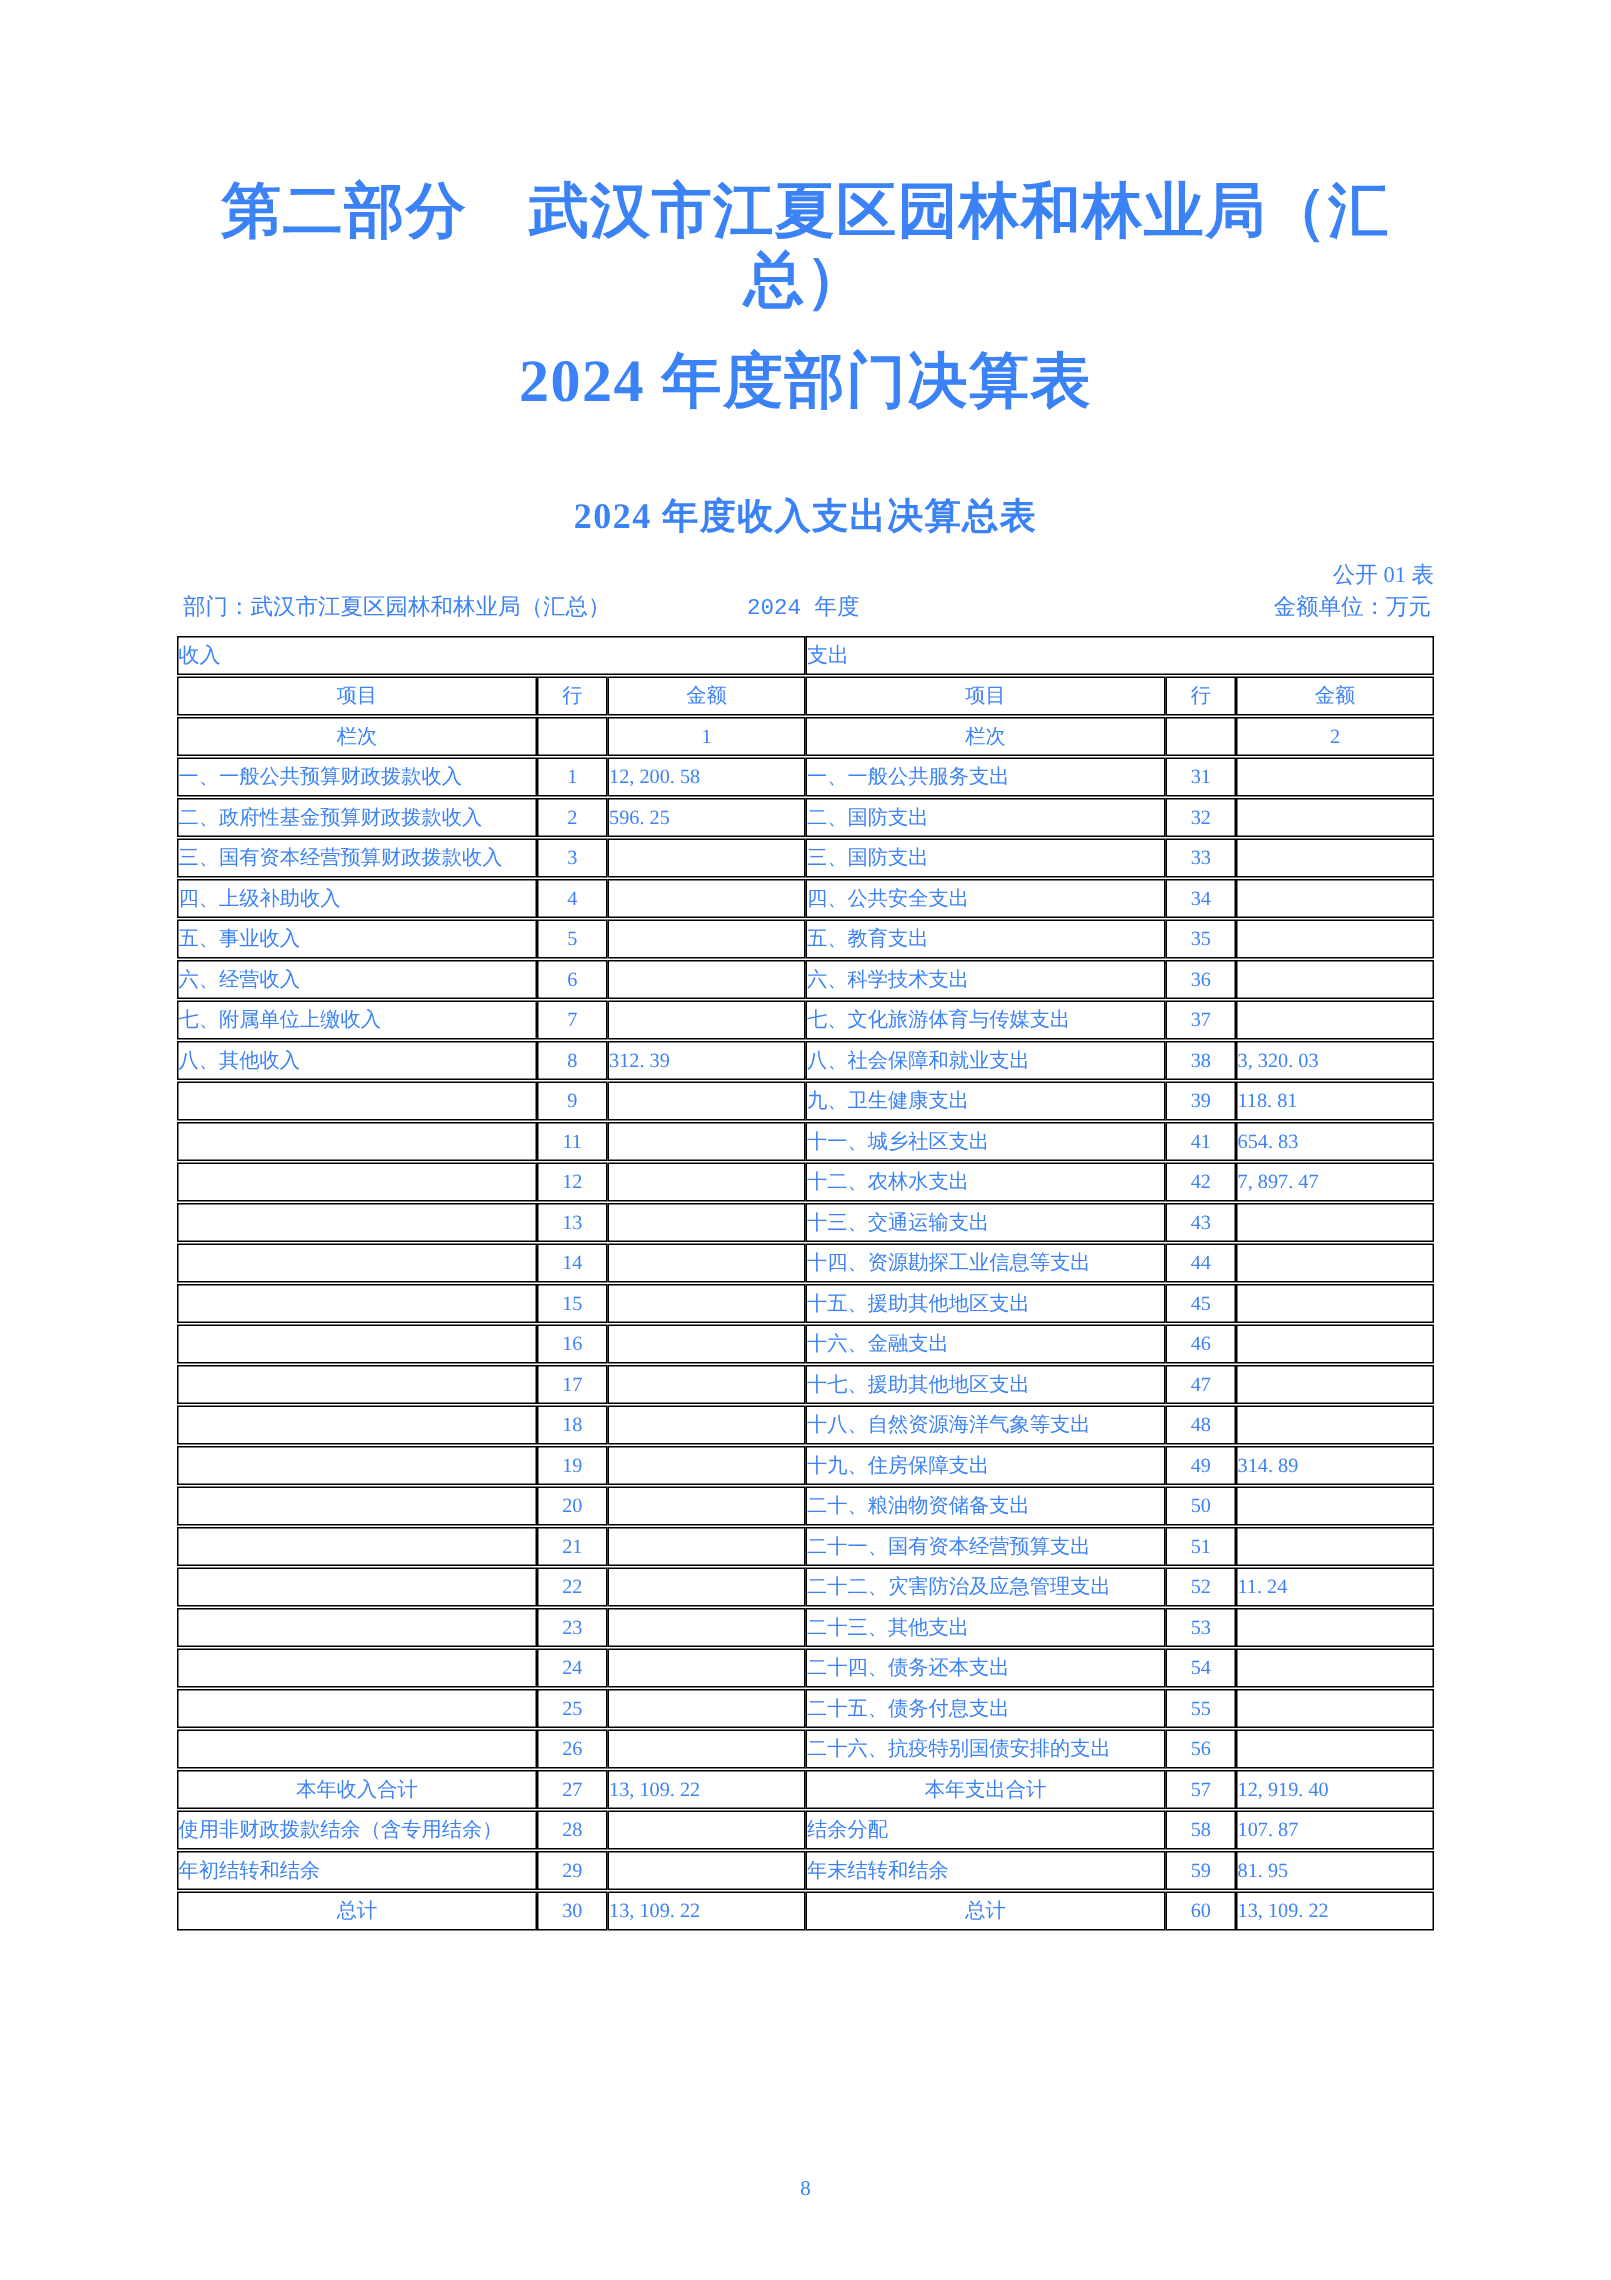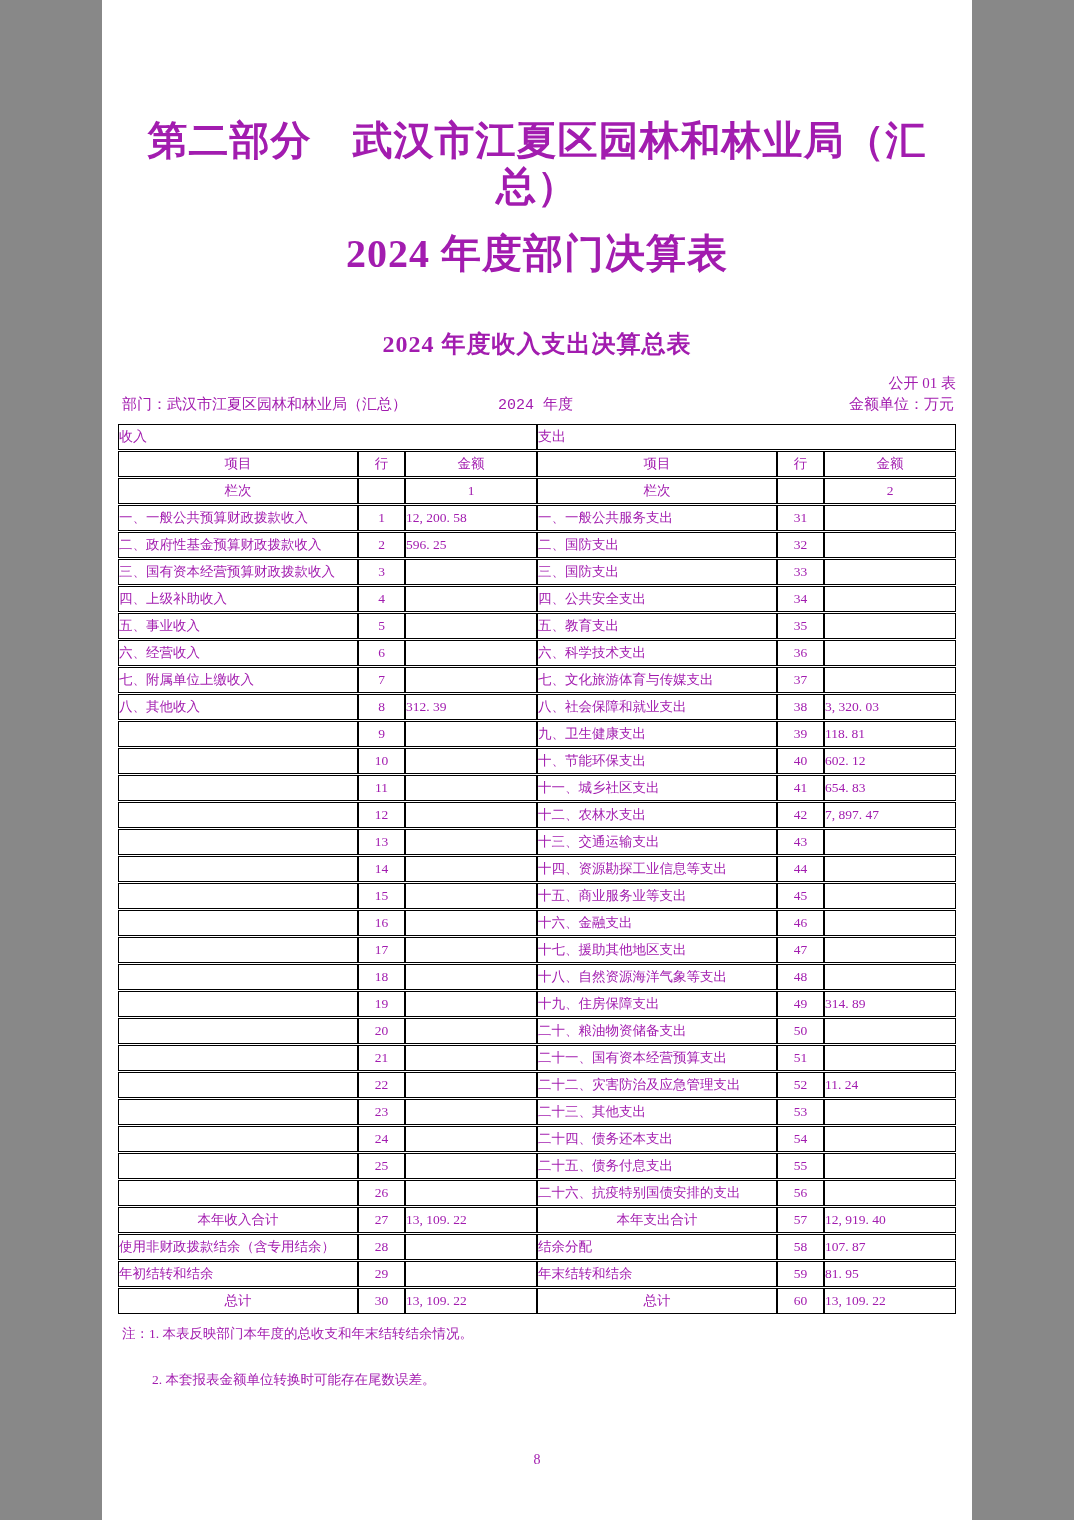--- a/index.html
+++ b/index.html
@@ -1,21 +1,21 @@
 <!DOCTYPE html>
 <html><head>
 <meta charset="utf-8">
 <style>
   html,body{margin:0;padding:0;background:#888;}
   .page{
     position:relative;
-    width:870px;height:1520px;
+    width:1074px;height:1520px;
     margin:0 auto;background:#ffffff;
     font-family:"Liberation Serif","DejaVu Serif",serif;
-    color:#a21caf;overflow:hidden;
+    color:#3b82f6;overflow:hidden;
   }
   .content{width:838px;margin:0 auto;}
   .title1{margin:0;padding-top:118px;text-align:center;font-size:40px;font-weight:bold;line-height:1.15;letter-spacing:1px;}
   .title2{margin:0;padding-top:22px;text-align:center;font-size:40px;font-weight:bold;line-height:1.1;letter-spacing:1px;}
   .subtitle{margin:0;padding-top:52px;text-align:center;font-size:24px;font-weight:bold;letter-spacing:1px;}
   .meta-right{padding-top:14px;text-align:right;font-size:15px;}
   .dept-row{position:relative;height:24px;margin-top:2px;font-size:15px;font-family:Liberation Mono, monospace;}
   .dept-label{position:absolute;left:4px;top:0;}
   .year-label{position:absolute;left:380px;top:0;}
   .unit-label{position:absolute;right:2px;top:0;}
@@ -158,28 +158,20 @@
           <tr>
             <td class="item"></td>
             <td class="lineno">9</td>
             <td class="amount"></td>
             <td class="item">九、卫生健康支出</td>
             <td class="lineno">39</td>
             <td class="amount">118. 81</td>
           </tr>
           <tr>
             <td class="item"></td>
-            <td class="lineno">10</td>
-            <td class="amount"></td>
-            <td class="item">十、节能环保支出</td>
-            <td class="lineno">40</td>
-            <td class="amount">602. 12</td>
-          </tr>
-          <tr>
-            <td class="item"></td>
             <td class="lineno">11</td>
             <td class="amount"></td>
             <td class="item">十一、城乡社区支出</td>
             <td class="lineno">41</td>
             <td class="amount">654. 83</td>
           </tr>
           <tr>
             <td class="item"></td>
             <td class="lineno">12</td>
             <td class="amount"></td>
@@ -200,21 +192,21 @@
             <td class="lineno">14</td>
             <td class="amount"></td>
             <td class="item">十四、资源勘探工业信息等支出</td>
             <td class="lineno">44</td>
             <td class="amount"></td>
           </tr>
           <tr>
             <td class="item"></td>
             <td class="lineno">15</td>
             <td class="amount"></td>
-            <td class="item">十五、商业服务业等支出</td>
+            <td class="item">十五、援助其他地区支出</td>
             <td class="lineno">45</td>
             <td class="amount"></td>
           </tr>
           <tr>
             <td class="item"></td>
             <td class="lineno">16</td>
             <td class="amount"></td>
             <td class="item">十六、金融支出</td>
             <td class="lineno">46</td>
             <td class="amount"></td>
@@ -327,20 +319,16 @@
             <td class="item sum">总计</td>
             <td class="lineno">30</td>
             <td class="amount">13, 109. 22</td>
             <td class="item sum">总计</td>
             <td class="lineno">60</td>
             <td class="amount">13, 109. 22</td>
           </tr>
         </tbody>
     </table>
 
-    <div class="notes">
-      <div class="note1">注：1. 本表反映部门本年度的总收支和年末结转结余情况。</div>
-      <div class="note2">2. 本套报表金额单位转换时可能存在尾数误差。</div>
-    </div>
   </div>
 
   <div class="pageno">8</div>
 </div>
 
 </body></html>

